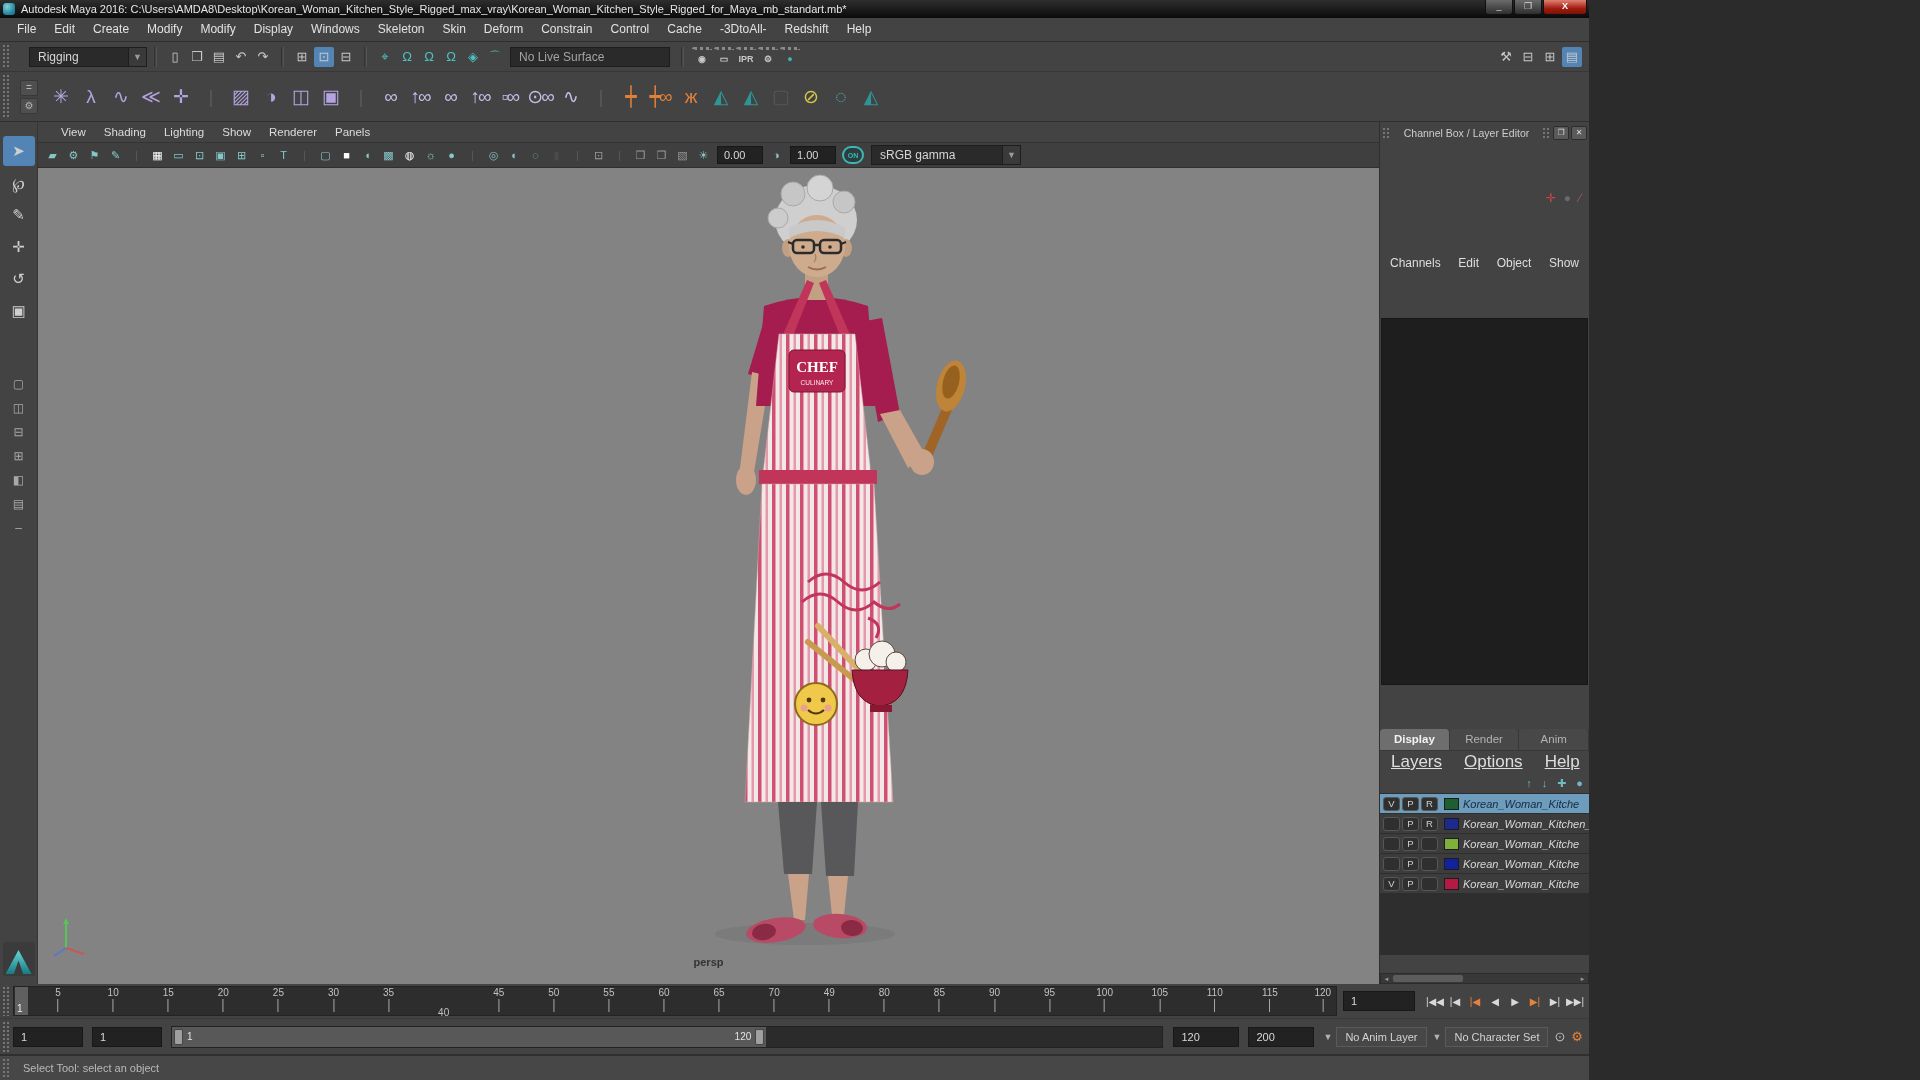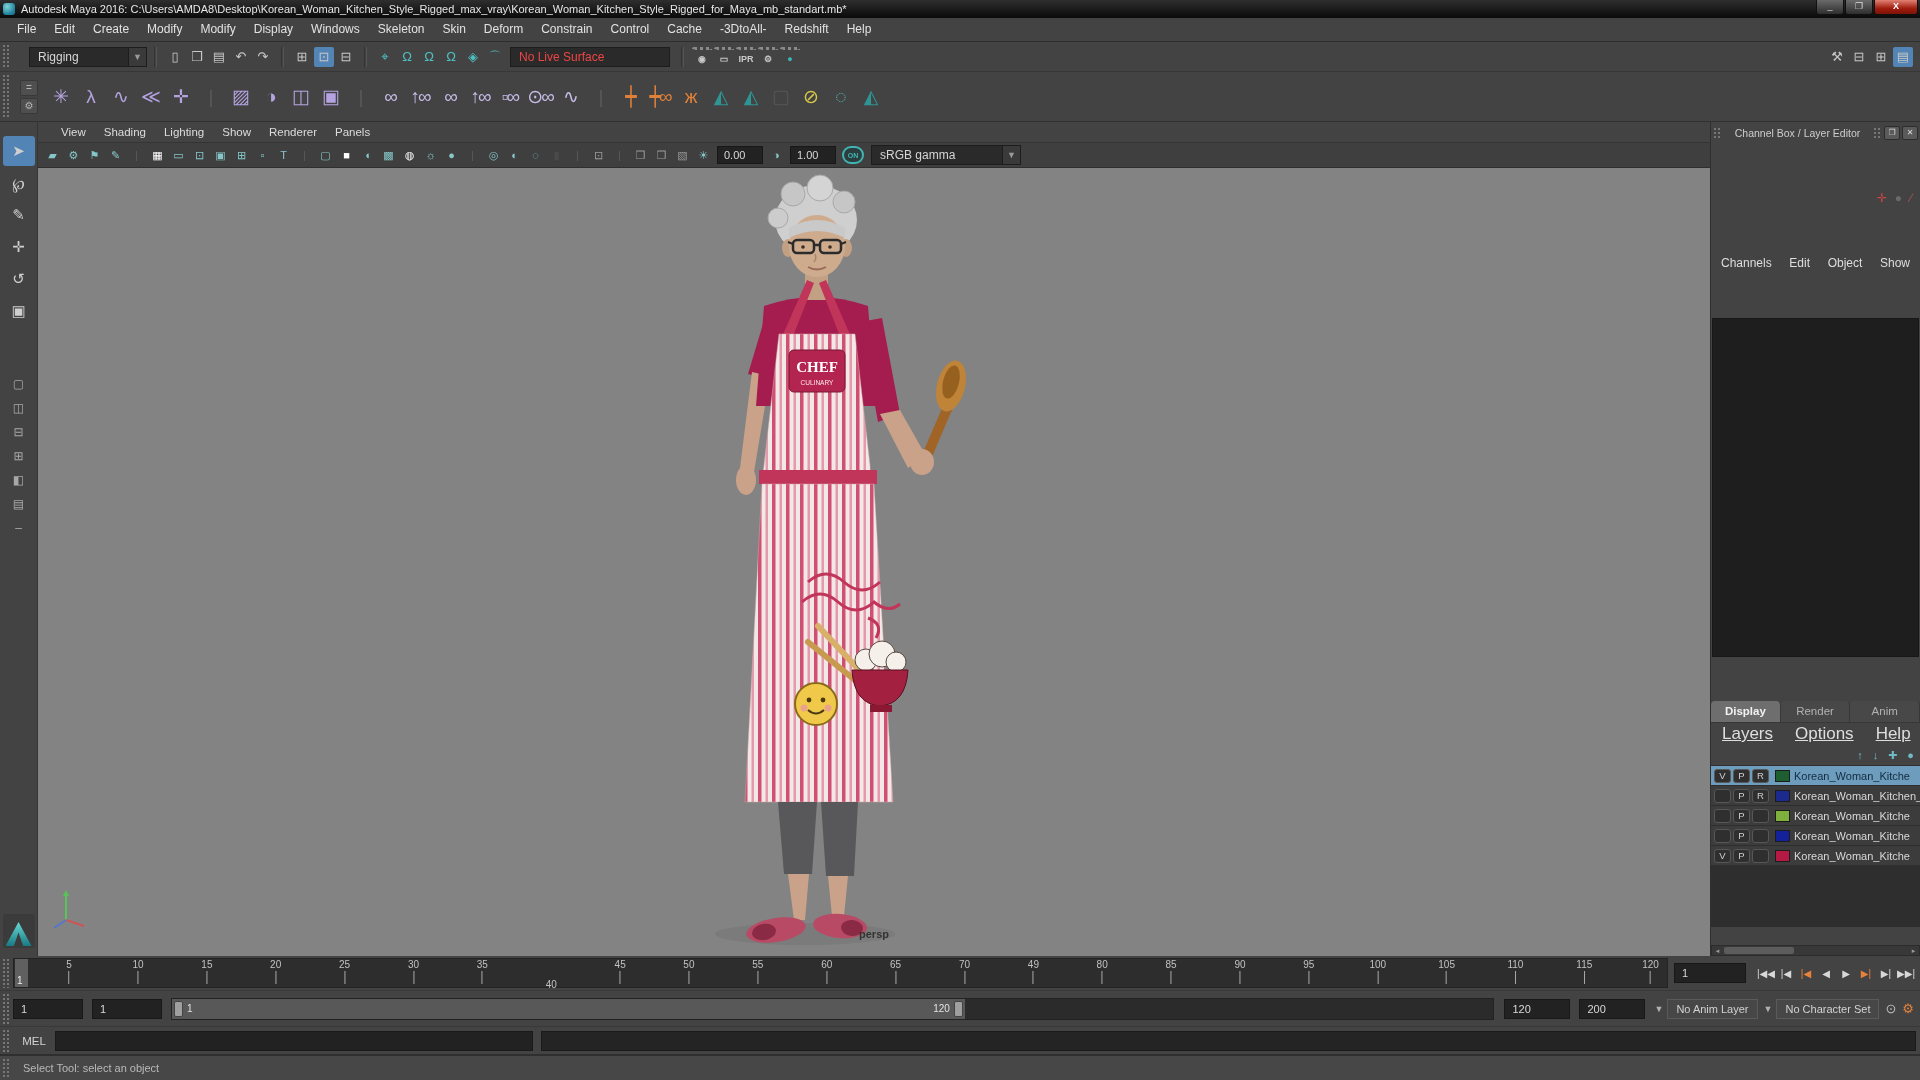--- a/index.html
+++ b/index.html
@@ -1,18 +1,18 @@
 <!DOCTYPE html>
 <html><head>
 <meta charset="utf-8">
 <style>
   * { margin:0; padding:0; box-sizing:border-box; }
   html,body { width:1920px; height:1080px; overflow:hidden; background:#2b2b2b;
               font-family:"Liberation Sans", sans-serif; }
-  .app { width:1920px; height:1080px; display:flex; flex-direction:column; background:#434343; }
+  .app { width:1589px; height:1080px; display:flex; flex-direction:column; background:#434343; }
 
   
   .titlebar { height:18px; background:linear-gradient(#2e2e2e,#0a0a0a); display:flex; align-items:center;
               color:#e6e6e6; font-size:11px; position:relative; flex:none; }
   .maya-badge { width:12px; height:12px; margin:0 6px 0 3px; border-radius:3px;
                 background:radial-gradient(circle at 35% 30%, #7fd4d6, #1d7f9c 70%); flex:none; }
   .win-title { white-space:nowrap; overflow:hidden; }
   .winbtns { position:absolute; right:2px; top:0; display:flex; height:15px; }
   .winbtn { width:28px; height:15px; background:linear-gradient(#6a6a6a,#2e2e2e); border:1px solid #111;
             border-top:none; border-radius:0 0 3px 3px; color:#ddd; font-size:9px; line-height:13px;
@@ -31,21 +31,21 @@
   .dropdown { height:20px; background:#2a2a2a; border:1px solid #1d1d1d; display:flex; align-items:center;
               color:#d6d6d6; font-size:12px; }
   .dropdown .dd-label { padding:0 8px; flex:1; white-space:nowrap; }
   .dropdown .dd-arrow { width:18px; text-align:center; color:#9a9a9a; font-size:9px; border-left:1px solid #1d1d1d;
                         background:#3a3a3a; line-height:18px; }
   .menuset { width:118px; margin-left:16px; }
   .vsep { width:3px; height:20px; margin:0 7px; border-left:1px solid #333; border-right:1px solid #545454; flex:none; }
   .sicon { min-width:20px; height:20px; display:flex; align-items:center; justify-content:center;
            color:#c6c6c6; font-size:13px; margin:0 1px; border-radius:2px; }
   .sicon.small { font-size:9px; font-weight:bold; }
-  .livefield { width:160px; height:20px; background:#2a2a2a; border:1px solid #1d1d1d; color:#ef4444;
+  .livefield { width:160px; height:20px; background:#2a2a2a; border:1px solid #1d1d1d; color:#a3a3a3;
                font-size:12px; line-height:18px; padding-left:8px; margin:0 4px; }
   .clap { position:relative; border-top:3px dotted #8a8a8a; padding-top:1px; }
   .spacer { flex:1; }
 
   
   .shelf { height:50px; background:#434343; border-bottom:1px solid #303030; display:flex; align-items:center; flex:none; }
   .shelf-tabs { width:26px; display:flex; flex-direction:column; align-items:center; gap:2px; margin:0 3px; }
   .shelf-tab { width:18px; height:16px; background:#4f4f4f; border:1px solid #383838; border-radius:2px;
                color:#b5b5b5; font-size:10px; line-height:14px; text-align:center; }
   .shelf-icons { display:flex; align-items:center; }
@@ -106,21 +106,21 @@
   .le-tab.active { background:#6e6e6e; color:#f2f2f2; font-weight:bold; }
   .le-menus { height:22px; display:flex; align-items:center; flex:none; }
   .le-menus .mitem { color:#dedede; font-size:17px; padding:0 11px;text-decoration:underline; }
   .le-icons { height:20px; display:flex; justify-content:flex-end; align-items:center; padding-right:6px; gap:10px; flex:none; }
   .le-icon { color:#6fb8c4; font-size:11px; }
   .layers { background:#2e2e2e; flex:1; padding-top:1px; }
   .layer-row { height:19px; margin-bottom:1px; display:flex; align-items:center; background:#3c3c3c; padding-left:3px; }
   .lbtn { width:17px; height:14px; background:#2f2f2f; border:1px solid #575757; border-radius:3px; color:#cfcfcf;
           font-size:9.5px; line-height:12px; text-align:center; margin-right:2px; flex:none; }
   .swatch { width:15px; height:12px; border:1px solid #1c1c1c; margin:0 4px; flex:none; }
-  .lname { font-size:11px; white-space:nowrap; overflow:hidden; }
+  .lname { font-size:11px; white-space:nowrap; overflow:hidden;font-style:italic; }
   .le-scroll { height:11px; margin-top:18px; background:#383838; border:1px solid #2c2c2c; display:flex; align-items:center; flex:none; }
   .le-scroll .arr { width:11px; text-align:center; color:#9a9a9a; font-size:7px; }
   .le-scroll .thumb { width:70px; height:7px; background:#5c5c5c; border-radius:2px; margin-left:1px; }
   .le-scroll .sp { flex:1; }
 
   
   .timeline-row { height:34px; background:#434343; display:flex; align-items:center; flex:none; }
   .tl-track { flex:1; height:30px; background:#2d2d2d; border:1px solid #232323; position:relative; margin-right:6px; }
   .tick { position:absolute; top:0; bottom:0; transform:translateX(-50%); display:flex; flex-direction:column; align-items:center; }
   .tick-label { font-size:10px; color:#c2c2c2; line-height:12px; }
@@ -722,25 +722,19 @@
     <div class="rs-field" style="width:66px">120</div>
     <div class="rs-field" style="width:66px">200</div>
     <span class="dd-caret">▼</span>
     <div class="dd-sm">No Anim Layer</div>
     <span class="dd-caret">▼</span>
     <div class="dd-sm">No Character Set</div>
     <span class="rs-icon" style="color:#bdbdbd">⊙</span>
     <span class="rs-icon" style="color:#e0813a">⚙</span>
   </div>
 
-  <div class="mel-row">
-    <div class="dots"></div>
-    <div class="mel-label">MEL</div>
-    <div class="mel-field"></div>
-    <div class="mel-result"></div>
-  </div>
 
   <div class="help-row">
     <div class="dots"></div>
     <div class="help-text">Select Tool: select an object</div>
   </div>
 
 </div>
 
 </body></html>

